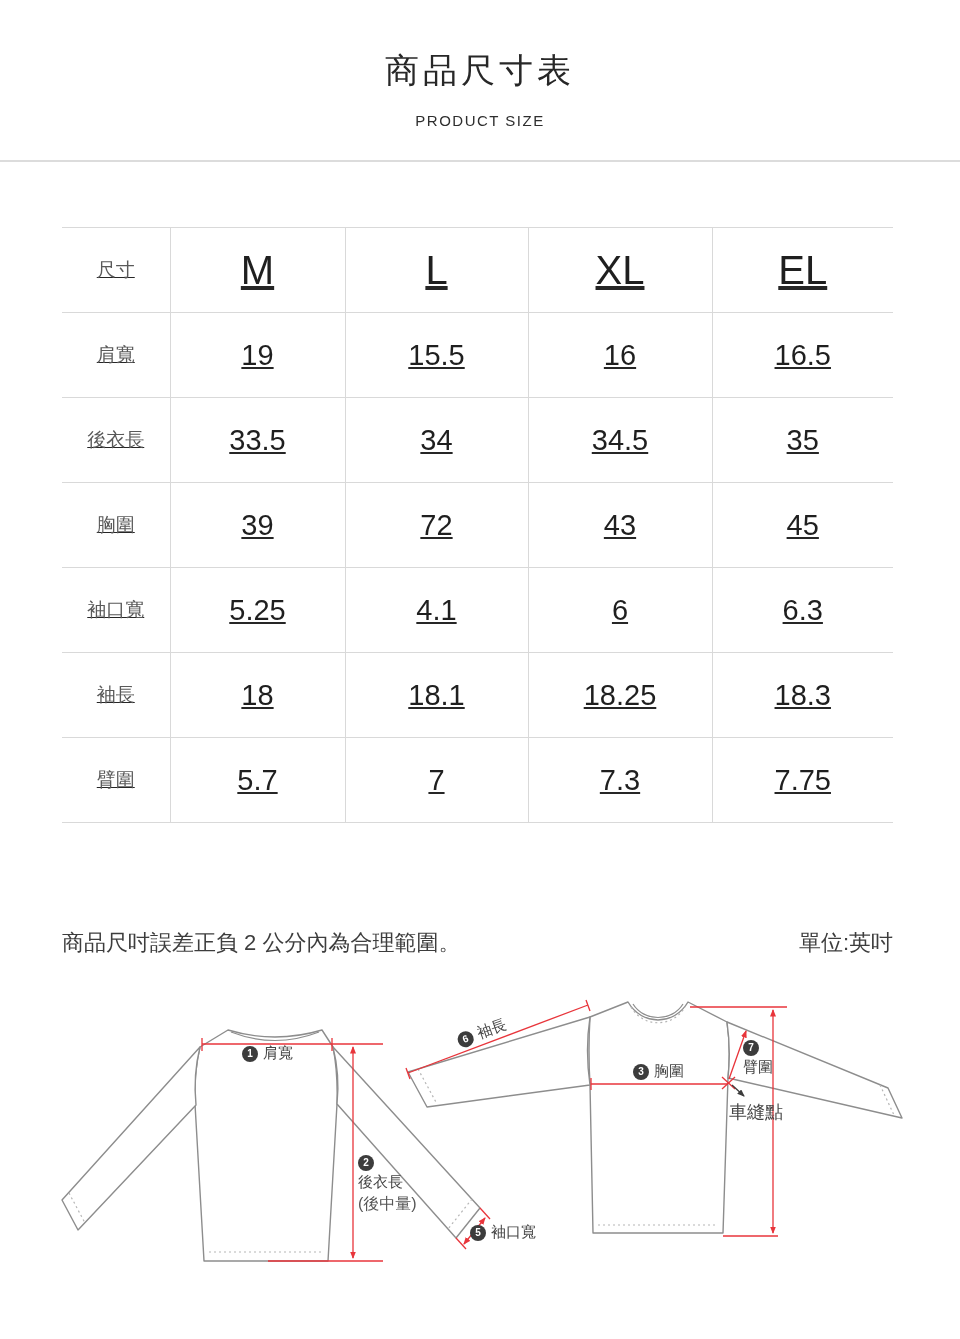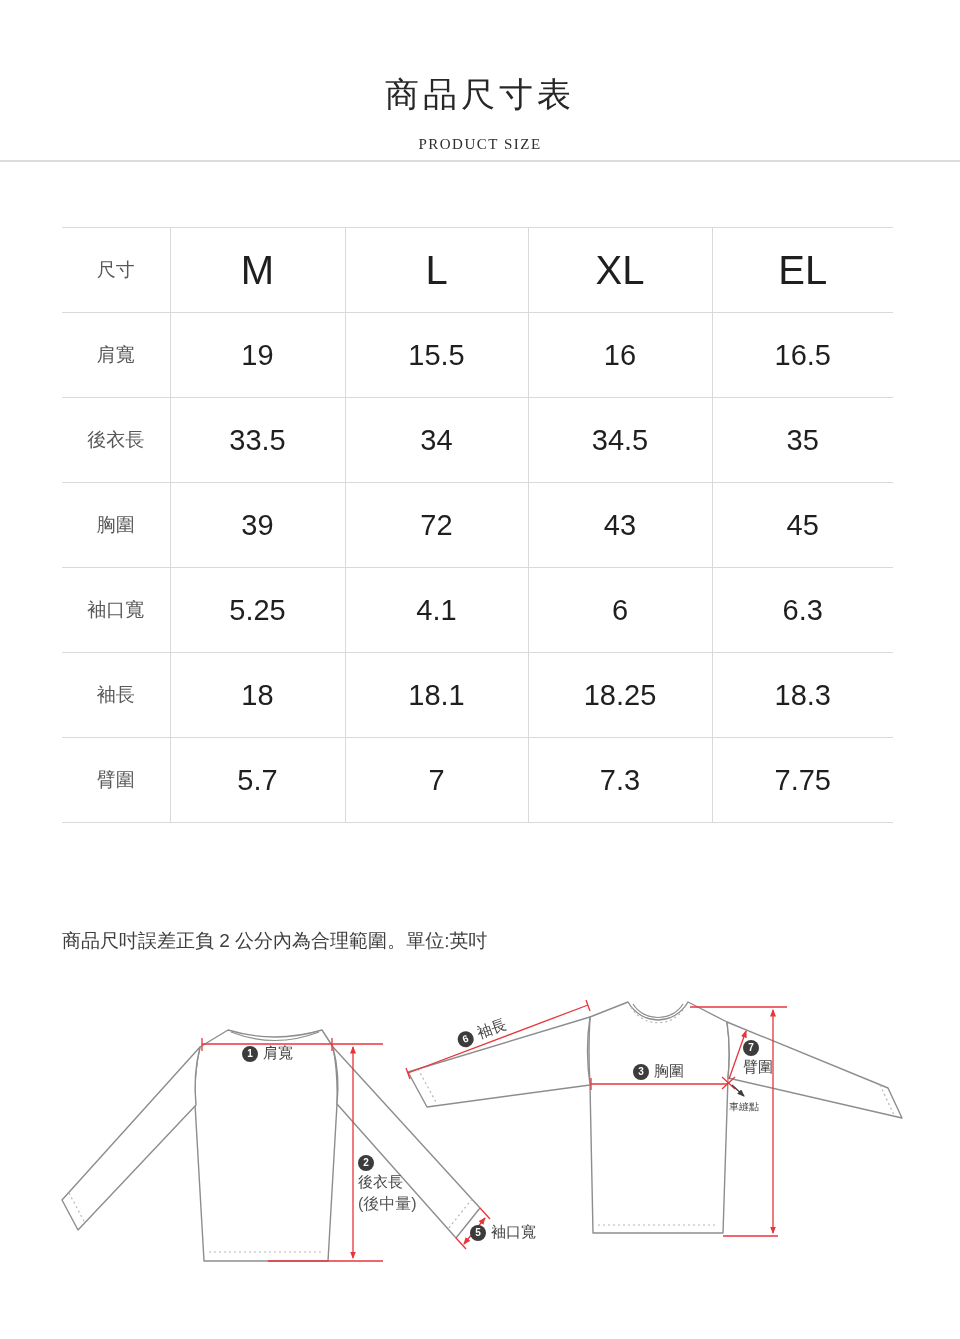--- a/index.html
+++ b/index.html
@@ -6,64 +6,64 @@
     --measure:#e8353b; --outline:#8d8d8d; --badge:#3c3c3c; --divider:#dcdcdc; --grid:#d9d9d9;
   }
   *{box-sizing:border-box;}
   html,body{margin:0;padding:0;}
   body{
     width:960px;height:1339px;position:relative;background:#fff;overflow:hidden;
     font-family:"Liberation Sans","DejaVu Sans",sans-serif;color:#262626;
   }
   
   .page-title{
-    padding-top:76px;text-align:center;font-size:34px;line-height:1.1;
+    padding-top:52px;text-align:center;font-size:34px;line-height:1.1;
     font-weight:300;letter-spacing:4px;color:#272727;
   }
   .page-subtitle{
-    margin-top:23px;text-align:center;font-size:15px;letter-spacing:1.5px;color:#2e2e2e;font-family:Liberation Serif, serif;
+    margin-top:23px;text-align:center;font-size:15px;letter-spacing:1.5px;color:#2e2e2e;
   }
   .divider{position:absolute;left:0;top:160px;width:960px;height:2px;background:var(--divider);}
   
   .table-wrap{position:absolute;left:62px;top:227px;width:831px;}
-  table.size-table{border-collapse:collapse;width:100%;table-layout:fixed;}
+  table.size-table{border-collapse:collapse;width:100%;table-layout:fixed;text-decoration:underline;}
   .size-table tr{height:85px;}
   .size-table th,.size-table td{
     padding:0;text-align:center;vertical-align:middle;font-weight:400;
     border-top:1px solid var(--grid);
   }
   .size-table tr:last-child th,.size-table tr:last-child td{border-bottom:1px solid var(--grid);}
   .size-table tr > *:not(:first-child){border-left:1px solid var(--grid);}
   .size-table .row-label{font-size:19px;color:#595959;}
   .size-table .col-head{font-size:40px;font-weight:300;color:#1f1f1f;}
   .size-table .val{font-size:29px;color:#1f1f1f;}
   
   .notes-row{
     position:absolute;left:62px;top:928px;width:831px;
-    display:flex;justify-content:flex-start;align-items:baseline;
-    font-size:19px;color:#3d3d3d;font-weight:500;
+    display:flex;justify-content:space-between;align-items:baseline;
+    font-size:22px;color:#3d3d3d;font-weight:500;gap:6px;
   }
   
   .diagram{position:absolute;left:0;top:990px;width:960px;height:349px;}
   .diagram svg{position:absolute;left:0;top:0;}
   .st-outline{stroke:var(--outline);fill:#fff;stroke-width:1.4;stroke-linejoin:round;}
   .st-line{stroke:var(--outline);fill:none;stroke-width:1.2;}
   .st-dash{stroke:#b5b5b5;fill:none;stroke-width:1.2;stroke-dasharray:2 3;}
   .red{stroke:var(--measure);fill:none;stroke-width:1.3;}
   .redfill{fill:var(--measure);}
   .darkline{stroke:#3c3c3c;fill:none;stroke-width:1.3;}
   .darkfill{fill:#3c3c3c;}
   .anno{position:absolute;display:flex;align-items:center;gap:5px;color:#454545;font-size:15px;white-space:nowrap;}
   .anno.col{flex-direction:column;align-items:flex-start;gap:2px;}
   .badge{
     width:16px;height:16px;border-radius:50%;background:var(--badge);color:#fff;
     font-size:10px;line-height:16px;text-align:center;flex:0 0 auto;font-weight:700;
   }
   .sub-label{font-size:16px;color:#555;}
-  .plain-label{position:absolute;font-size:10px;color:#454545;white-space:nowrap;font-family:Liberation Mono, monospace;}
+  .plain-label{position:absolute;font-size:18px;color:#454545;white-space:nowrap;font-family:Liberation Mono, monospace;}
   .rot{transform:rotate(-20deg);transform-origin:left center;}
 </style>
 </head>
 <body>
 
 <div class="page-title">商品尺寸表</div>
 <div class="page-subtitle">PRODUCT SIZE</div>
 <div class="divider"></div>
 
 <div class="table-wrap">

